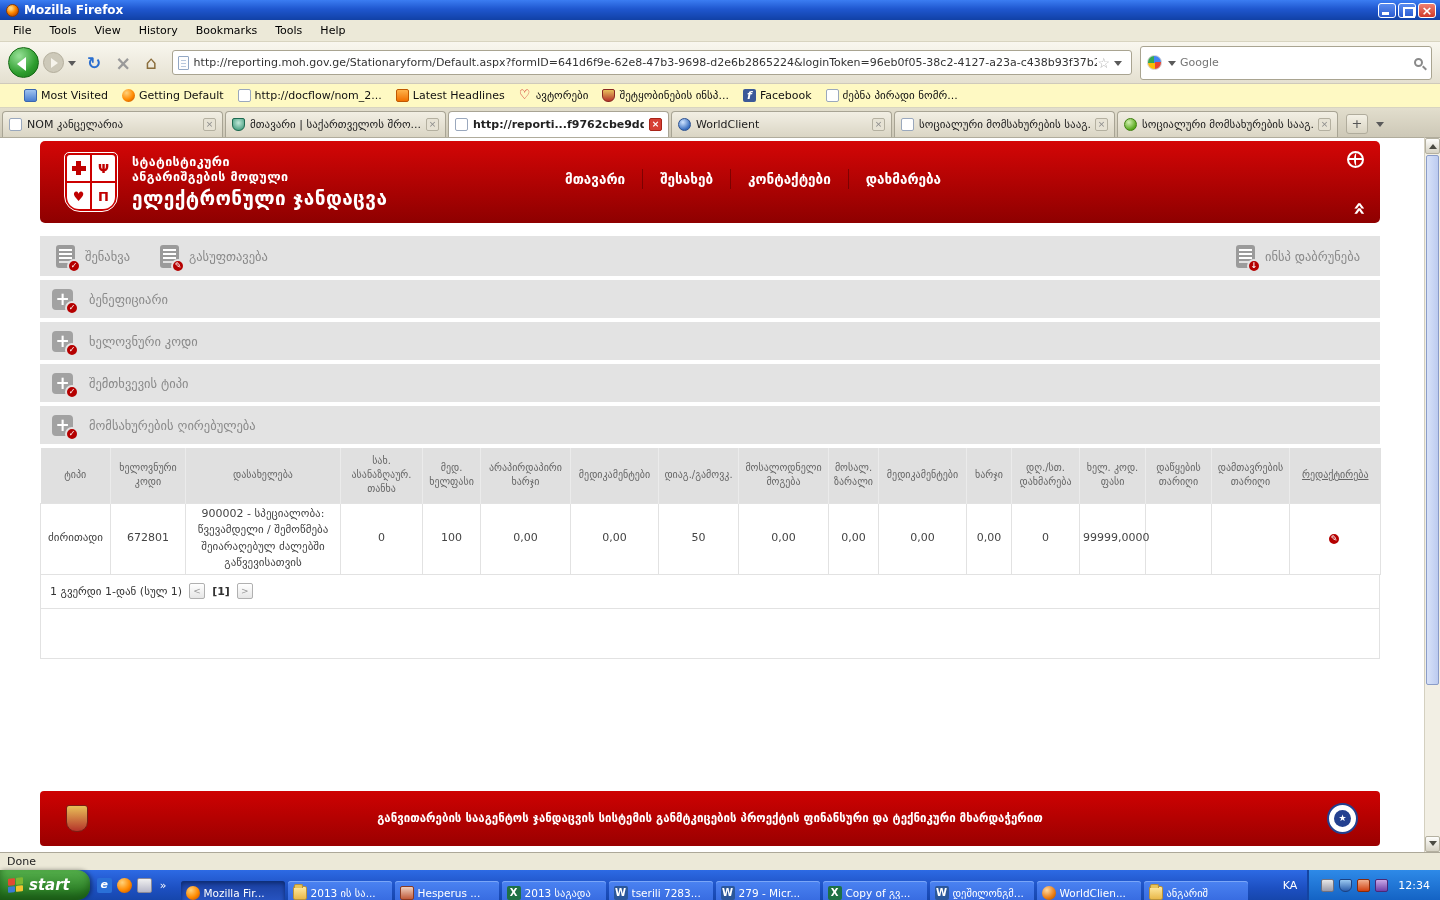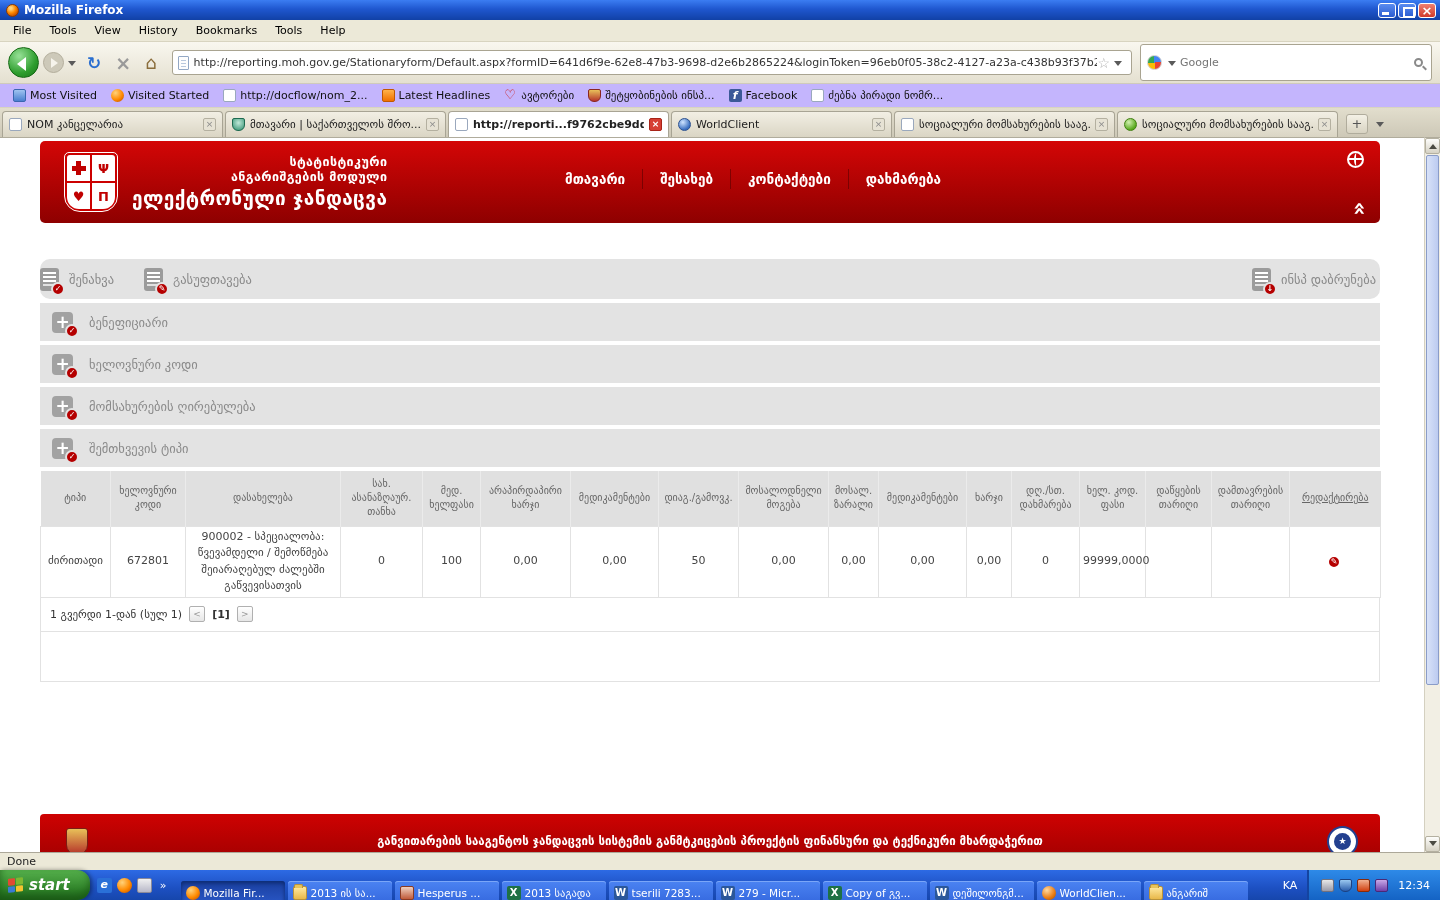--- a/index.html
+++ b/index.html
@@ -36,30 +36,30 @@
   .tool-glyph { font-size:17px; margin:0 7px; flex:none; }
   .refresh-glyph::before { content:"↻"; color:#2a6fd0; font-weight:bold; }
   .stop-glyph::before { content:"×"; color:#9a9a9a; font-weight:bold; font-size:19px; }
   .home-glyph::before { content:"⌂"; color:#8a6d3b; font-size:18px; }
   .urlbar { flex:1; height:25px; background:#fff; border:1px solid #a9a491; border-radius:3px;
     display:flex; align-items:center; padding:0 5px; margin:0 8px; }
   .page-ico { width:11px; height:14px; background:#fdfdfd; border:1px solid #92a7c4; border-radius:1px; flex:none; margin-right:5px; position:relative; }
   .page-ico::before { content:""; position:absolute; left:2px; top:3px; right:2px; height:1px; background:#b9c8dd; box-shadow:0 3px 0 #b9c8dd,0 6px 0 #b9c8dd; }
   .url-input { flex:1; border:none; outline:none; font-size:11px; color:#333; font-family:"DejaVu Sans",sans-serif; background:transparent; }
   .star-ico::before { content:"☆"; color:#b0b0b0; font-size:14px; }
-  .searchbar { width:292px; height:37px; background:#fff; border:1px solid #a9a491; border-radius:3px;
-    display:flex; align-items:center; padding:0 6px; flex:none; }
+  .searchbar { width:292px; height:18px; background:#fff; border:1px solid #a9a491; border-radius:3px;
+    display:flex; align-items:center; padding:16px 6px; flex:none; }
   .g-logo { width:15px; height:15px; border-radius:50%; flex:none; margin-right:2px;
     background:conic-gradient(#4285f4 0 25%, #ea4335 0 50%, #fbbc05 0 75%, #34a853 0); border:1px solid #d0d0d0; }
   .search-input { flex:1; border:none; outline:none; font-size:11px; color:#666; font-family:"DejaVu Sans",sans-serif; background:transparent; }
   .magnifier { width:9px; height:9px; border:2px solid #8a8a8a; border-radius:50%; position:relative; flex:none; margin-right:2px; }
   .magnifier::after { content:""; position:absolute; width:5px; height:2px; background:#8a8a8a; transform:rotate(45deg); left:6px; top:7px; }
 
-  .bookmarksbar { position:absolute; top:84px; left:0; right:0; height:24px; background:#c4b5fd;
-    border-bottom:1px solid #d8d4c0; display:flex; align-items:center; padding:0 6px; }
+  .bookmarksbar { position:absolute; top:84px; left:0; right:0; height:24px; background:#fef9c3;
+    border-bottom:1px solid #d8d4c0; display:flex; align-items:center; padding:0 17px; }
   .bm { display:flex; align-items:center; gap:4px; padding:2px 7px; font-size:11px; color:#111; white-space:nowrap; }
   .bm-ico { width:13px; height:13px; border-radius:2px; flex:none; }
   .ico-mostvisited { background:linear-gradient(#9fc3f0,#4a7fd0); border:1px solid #3a66b0; }
   .ico-firefox { border-radius:50%; background:radial-gradient(circle at 35% 30%, #ffd27a, #ff8a00 55%, #b34500); }
   .ico-page { background:#fff; border:1px solid #9aa8bd; }
   .ico-rss { background:linear-gradient(#ffb24a,#f07000); border:1px solid #c05800; }
   .ico-heart { background:transparent; color:#cc1a1a; font-size:13px; line-height:12px; }
   .ico-heart::before { content:"♡"; font-weight:bold; }
   .ico-emblem { background:linear-gradient(#e8c05a,#b5342a); border:1px solid #8a2620; border-radius:2px 2px 6px 6px; }
   .ico-facebook { background:#3b5998; color:#fff; font-size:11px; font-weight:bold; text-align:center; line-height:13px; }
@@ -102,32 +102,32 @@
     display:flex; align-items:center; color:#fff; }
   .logo-shield { width:54px; height:60px; background:#c00; border:1px solid #fff; border-radius:5px 5px 16px 16px;
     margin:0 14px 0 24px; display:grid; grid-template:1fr 1fr / 1fr 1fr; gap:2px; padding:2px; flex:none; }
   .q { background:#fff; color:#c00000; display:flex; align-items:center; justify-content:center; font-weight:bold; font-size:13px; }
   .q:first-child { border-radius:3px 0 0 0; } .q:nth-child(2){ border-radius:0 3px 0 0; }
   .q:nth-child(3){ border-radius:0 0 0 12px; } .q:nth-child(4){ border-radius:0 0 12px 0; }
   .q-cross { position:relative; }
   .q-cross::before { content:""; position:absolute; width:14px; height:5px; background:#c00000; }
   .q-cross::after { content:""; position:absolute; width:5px; height:14px; background:#c00000; }
   .logo-text { line-height:1.25; }
-  .logo-line-sm { font-size:12.5px; font-weight:bold; letter-spacing:.4px;text-align:right; }
+  .logo-line-sm { font-size:12.5px; font-weight:bold; letter-spacing:.4px; }
   .logo-line-lg { font-size:19px; font-weight:bold; margin-top:2px; letter-spacing:.4px; }
   .main-nav { position:absolute; left:508px; top:28px; display:flex; }
   .nav-item { padding:2px 17px; font-size:13.5px; font-weight:bold; }
   .nav-item + .nav-item { border-left:1px solid rgba(60,0,0,.45); }
   .header-globe { position:absolute; right:16px; top:10px; width:17px; height:17px; border:2px solid #fff; border-radius:50%; }
   .header-globe::before { content:""; position:absolute; left:0; right:0; top:5px; height:2px; background:#fff; }
   .header-globe::after { content:""; position:absolute; left:5px; top:0; bottom:0; width:3px; border-left:2px solid #fff; border-right:0; border-radius:50%; }
   .header-collapse { position:absolute; right:13px; bottom:2px; color:#fff; font-size:22px; font-weight:bold; transform:rotate(90deg); }
   .header-collapse::before { content:"«"; }
 
-  .action-bar { margin-top:36px; height:40px; background:#e3e3e3; display:flex; align-items:center; padding:0 0;border-radius:10px; }
+  .action-bar { margin-top:13px; height:40px; background:#e3e3e3; display:flex; align-items:center; padding:0 16px; }
   .action { display:flex; align-items:center; gap:10px; margin-right:30px; color:#8a8a8a; font-size:12.5px; }
   .action.pull-right { margin-left:auto; margin-right:4px; }
   .doc-ico { position:relative; width:19px; height:23px; background:#9b9b9b; border-radius:3px; flex:none; }
   .doc-ico::before { content:""; position:absolute; left:3px; top:4px; width:13px; height:2px; background:#fff;
     box-shadow:0 4px 0 #fff, 0 8px 0 #fff, 0 12px 0 rgba(255,255,255,.7); }
   .badge { position:absolute; right:-6px; bottom:-5px; width:14px; height:14px; border-radius:50%;
     background:#b50000; border:2px solid #e3e3e3; color:#fff; font-size:8px; line-height:10px; text-align:center; font-weight:bold; }
   .badge.on-white { border-color:#fff; }
   .badge.check::before { content:"✓"; }
   .badge.pencil::before { content:"✎"; }
@@ -255,21 +255,21 @@
     </div>
   </div>
 
   <div class="bookmarksbar">
     <span class="bm">
         <i class="bm-ico ico-mostvisited"></i>
         <span>Most Visited</span>
       </span>
     <span class="bm">
         <i class="bm-ico ico-firefox"></i>
-        <span>Visited Started</span>
+        <span>Getting Default</span>
       </span>
     <span class="bm">
         <i class="bm-ico ico-page"></i>
         <span>http://docflow/nom_2...</span>
       </span>
     <span class="bm">
         <i class="bm-ico ico-rss"></i>
         <span>Latest Headlines</span>
       </span>
     <span class="bm">
@@ -382,27 +382,27 @@
       <div class="accordion-item">
         <span class="plus-ico">
             <span class="badge check"></span>
           </span>
         <span>ხელოვნური კოდი</span>
       </div>
       <div class="accordion-item">
         <span class="plus-ico">
             <span class="badge check"></span>
           </span>
-        <span>მომსახურების ღირებულება</span>
+        <span>შემთხვევის ტიპი</span>
       </div>
       <div class="accordion-item">
         <span class="plus-ico">
             <span class="badge check"></span>
           </span>
-        <span>შემთხვევის ტიპი</span>
+        <span>მომსახურების ღირებულება</span>
       </div>
 
       <table class="grid-table">
         <colgroup>
           <col style="width:70px">
             <col style="width:75px">
             <col style="width:155px">
             <col style="width:82px">
           <col style="width:58px">
             <col style="width:90px">

